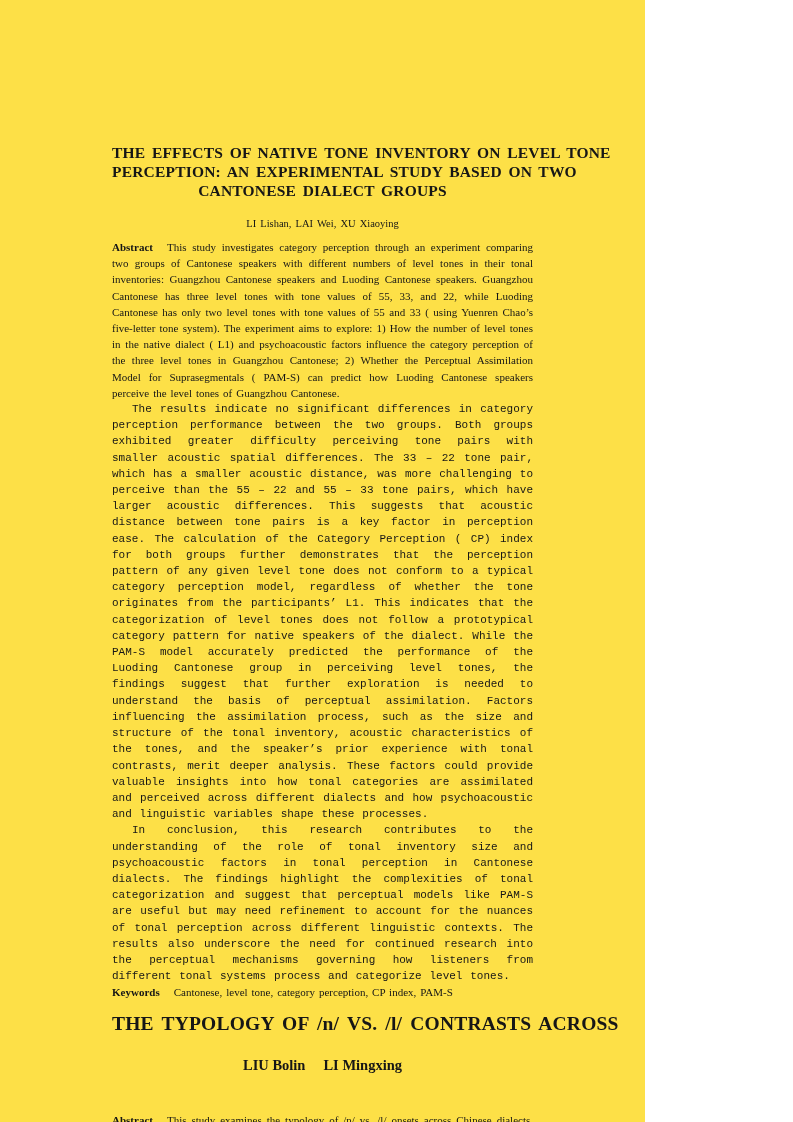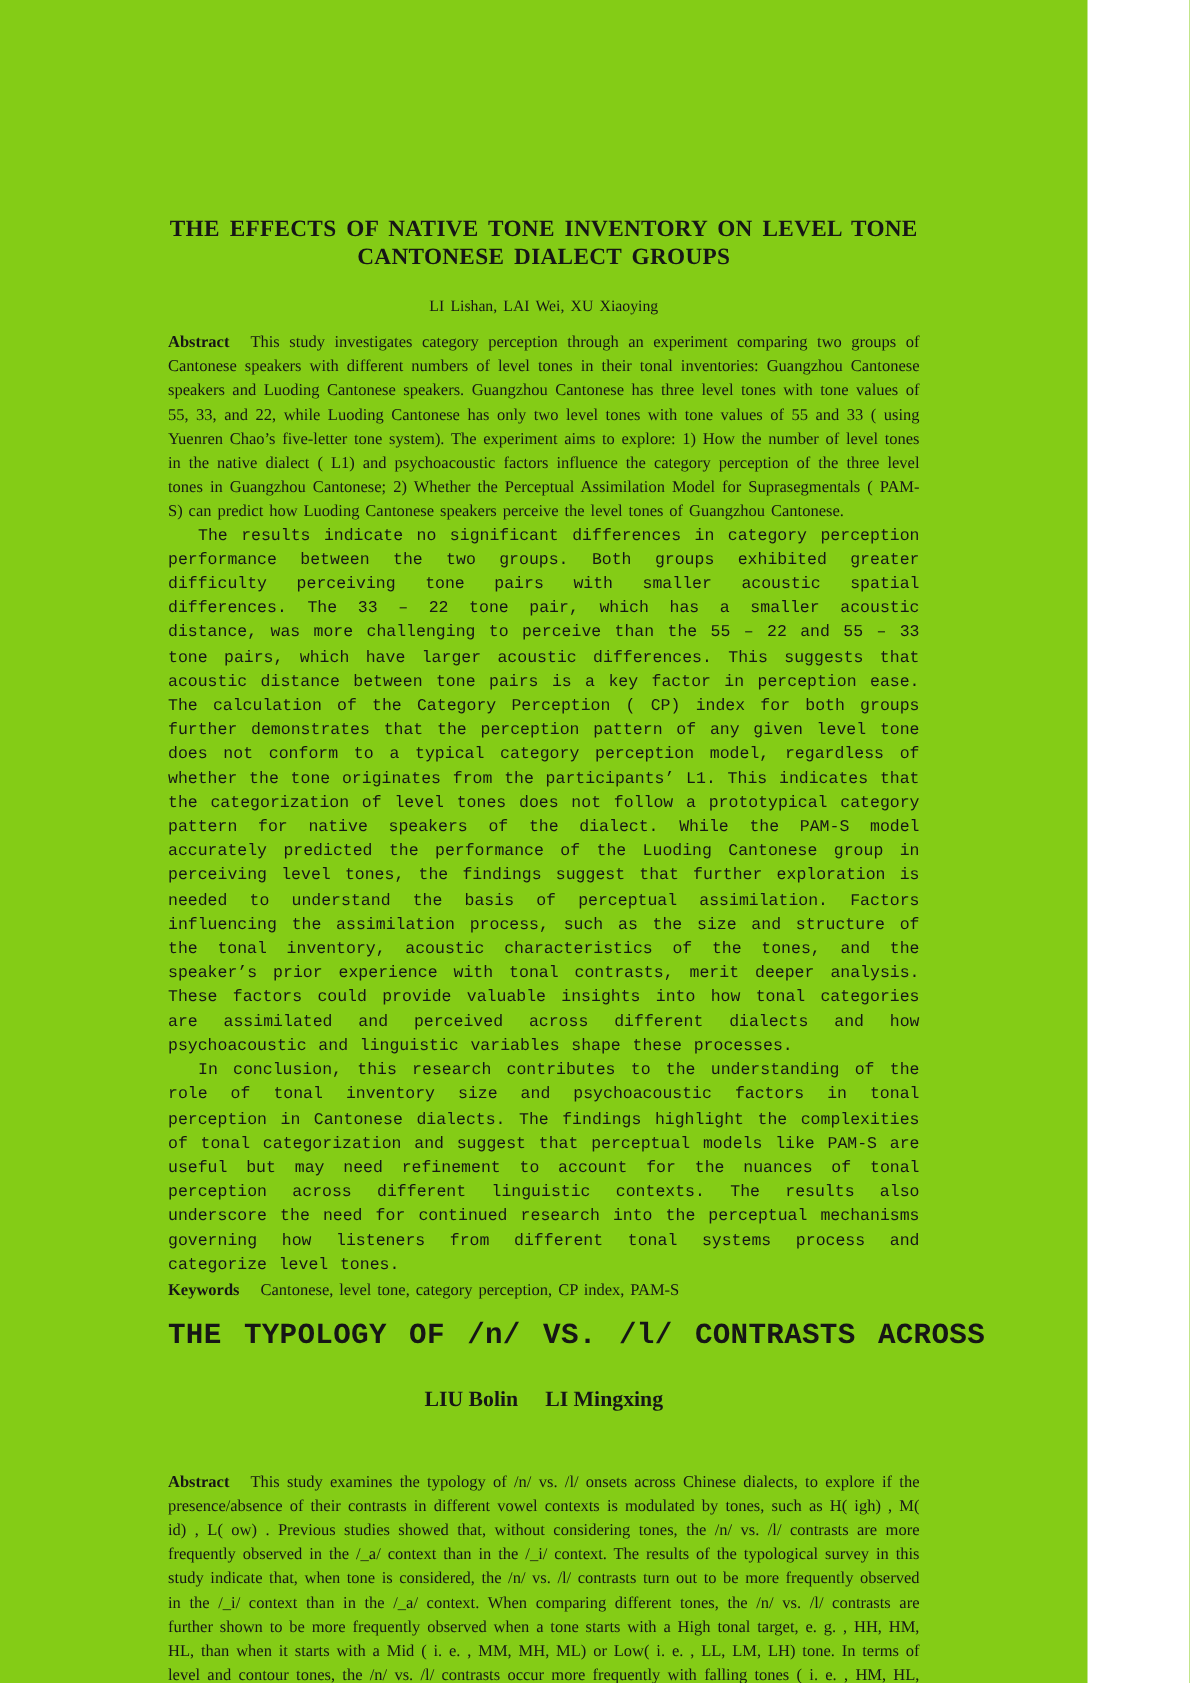--- a/index.html
+++ b/index.html
@@ -6,24 +6,24 @@
   body {
     width: 793px;
     height: 1122px;
     background: #ffffff;
     color: #161616;
     font-family: "Liberation Serif", "DejaVu Serif", serif;
     overflow: hidden;
   }
   .page {
     box-sizing: border-box;
-    width: 725px;
+    width: 645px;
     height: 1122px;
     padding: 143px 112px 0 112px;
-    background: #84cc16;
+    background: #fde047;
   }
   
   .t1-line {
     text-align: center;
     font-weight: bold;
     font-size: 15.5px;
     line-height: 19px;
     letter-spacing: 0.2px;
     word-spacing: 2.5px;
     white-space: nowrap;
@@ -48,40 +48,40 @@
   
   .article2 { margin-top: 11px; }
   .t2-line {
     text-align: center;
     font-weight: bold;
     font-size: 19.5px;
     line-height: 23.5px;
     letter-spacing: 0.2px;
     word-spacing: 3px;
     white-space: nowrap;
-    font-family: Liberation Mono, monospace;
   }
   .a2-authors {
     margin-top: 21px;
     text-align: center;
     font-weight: bold;
     font-size: 14.5px;
     line-height: 19px;
   }
   .a2-authors .author2 { margin-left: 18px; }
   .abstract2 { margin-top: 37px; }
 </style>
 </head>
 <body>
 
 <div class="page">
 
   <section class="article1">
     <header>
       <div class="t1-line">THE EFFECTS OF NATIVE TONE INVENTORY ON LEVEL TONE</div>
+      <div class="t1-line">PERCEPTION: AN EXPERIMENTAL STUDY BASED ON TWO</div>
       <div class="t1-line">CANTONESE DIALECT GROUPS</div>
       <div class="a1-authors">LI Lishan, LAI Wei, XU Xiaoying</div>
     </header>
 
     <div class="abstract1">
       <p class="body-par"><b class="lbl">Abstract</b><span>This study investigates category perception through an experiment comparing two groups of Cantonese speakers with different numbers of level tones in their tonal inventories: Guangzhou Cantonese speakers and Luoding Cantonese speakers. Guangzhou Cantonese has three level tones with tone values of 55, 33, and 22, while Luoding Cantonese has only two level tones with tone values of 55 and 33 ( using Yuenren Chao’s five-letter tone system). The experiment aims to explore: 1) How the number of level tones in the native dialect ( L1) and psychoacoustic factors influence the category perception of the three level tones in Guangzhou Cantonese; 2) Whether the Perceptual Assimilation Model for Suprasegmentals ( PAM-S) can predict how Luoding Cantonese speakers perceive the level tones of Guangzhou Cantonese.</span></p>
       <p class="body-par indent">The results indicate no significant differences in category perception performance between the two groups. Both groups exhibited greater difficulty perceiving tone pairs with smaller acoustic spatial differences. The 33 – 22 tone pair, which has a smaller acoustic distance, was more challenging to perceive than the 55 – 22 and 55 – 33 tone pairs, which have larger acoustic differences. This suggests that acoustic distance between tone pairs is a key factor in perception ease. The calculation of the Category Perception ( CP) index for both groups further demonstrates that the perception pattern of any given level tone does not conform to a typical category perception model, regardless of whether the tone originates from the participants’ L1. This indicates that the categorization of level tones does not follow a prototypical category pattern for native speakers of the dialect. While the PAM-S model accurately predicted the performance of the Luoding Cantonese group in perceiving level tones, the findings suggest that further exploration is needed to understand the basis of perceptual assimilation. Factors influencing the assimilation process, such as the size and structure of the tonal inventory, acoustic characteristics of the tones, and the speaker’s prior experience with tonal contrasts, merit deeper analysis. These factors could provide valuable insights into how tonal categories are assimilated and perceived across different dialects and how psychoacoustic and linguistic variables shape these processes.</p>
       <p class="body-par indent">In conclusion, this research contributes to the understanding of the role of tonal inventory size and psychoacoustic factors in tonal perception in Cantonese dialects. The findings highlight the complexities of tonal categorization and suggest that perceptual models like PAM-S are useful but may need refinement to account for the nuances of tonal perception across different linguistic contexts. The results also underscore the need for continued research into the perceptual mechanisms governing how listeners from different tonal systems process and categorize level tones.</p>
       <p class="body-par"><b class="lbl">Keywords</b><span>Cantonese, level tone, category perception, CP index, PAM-S</span></p>
     </div>

